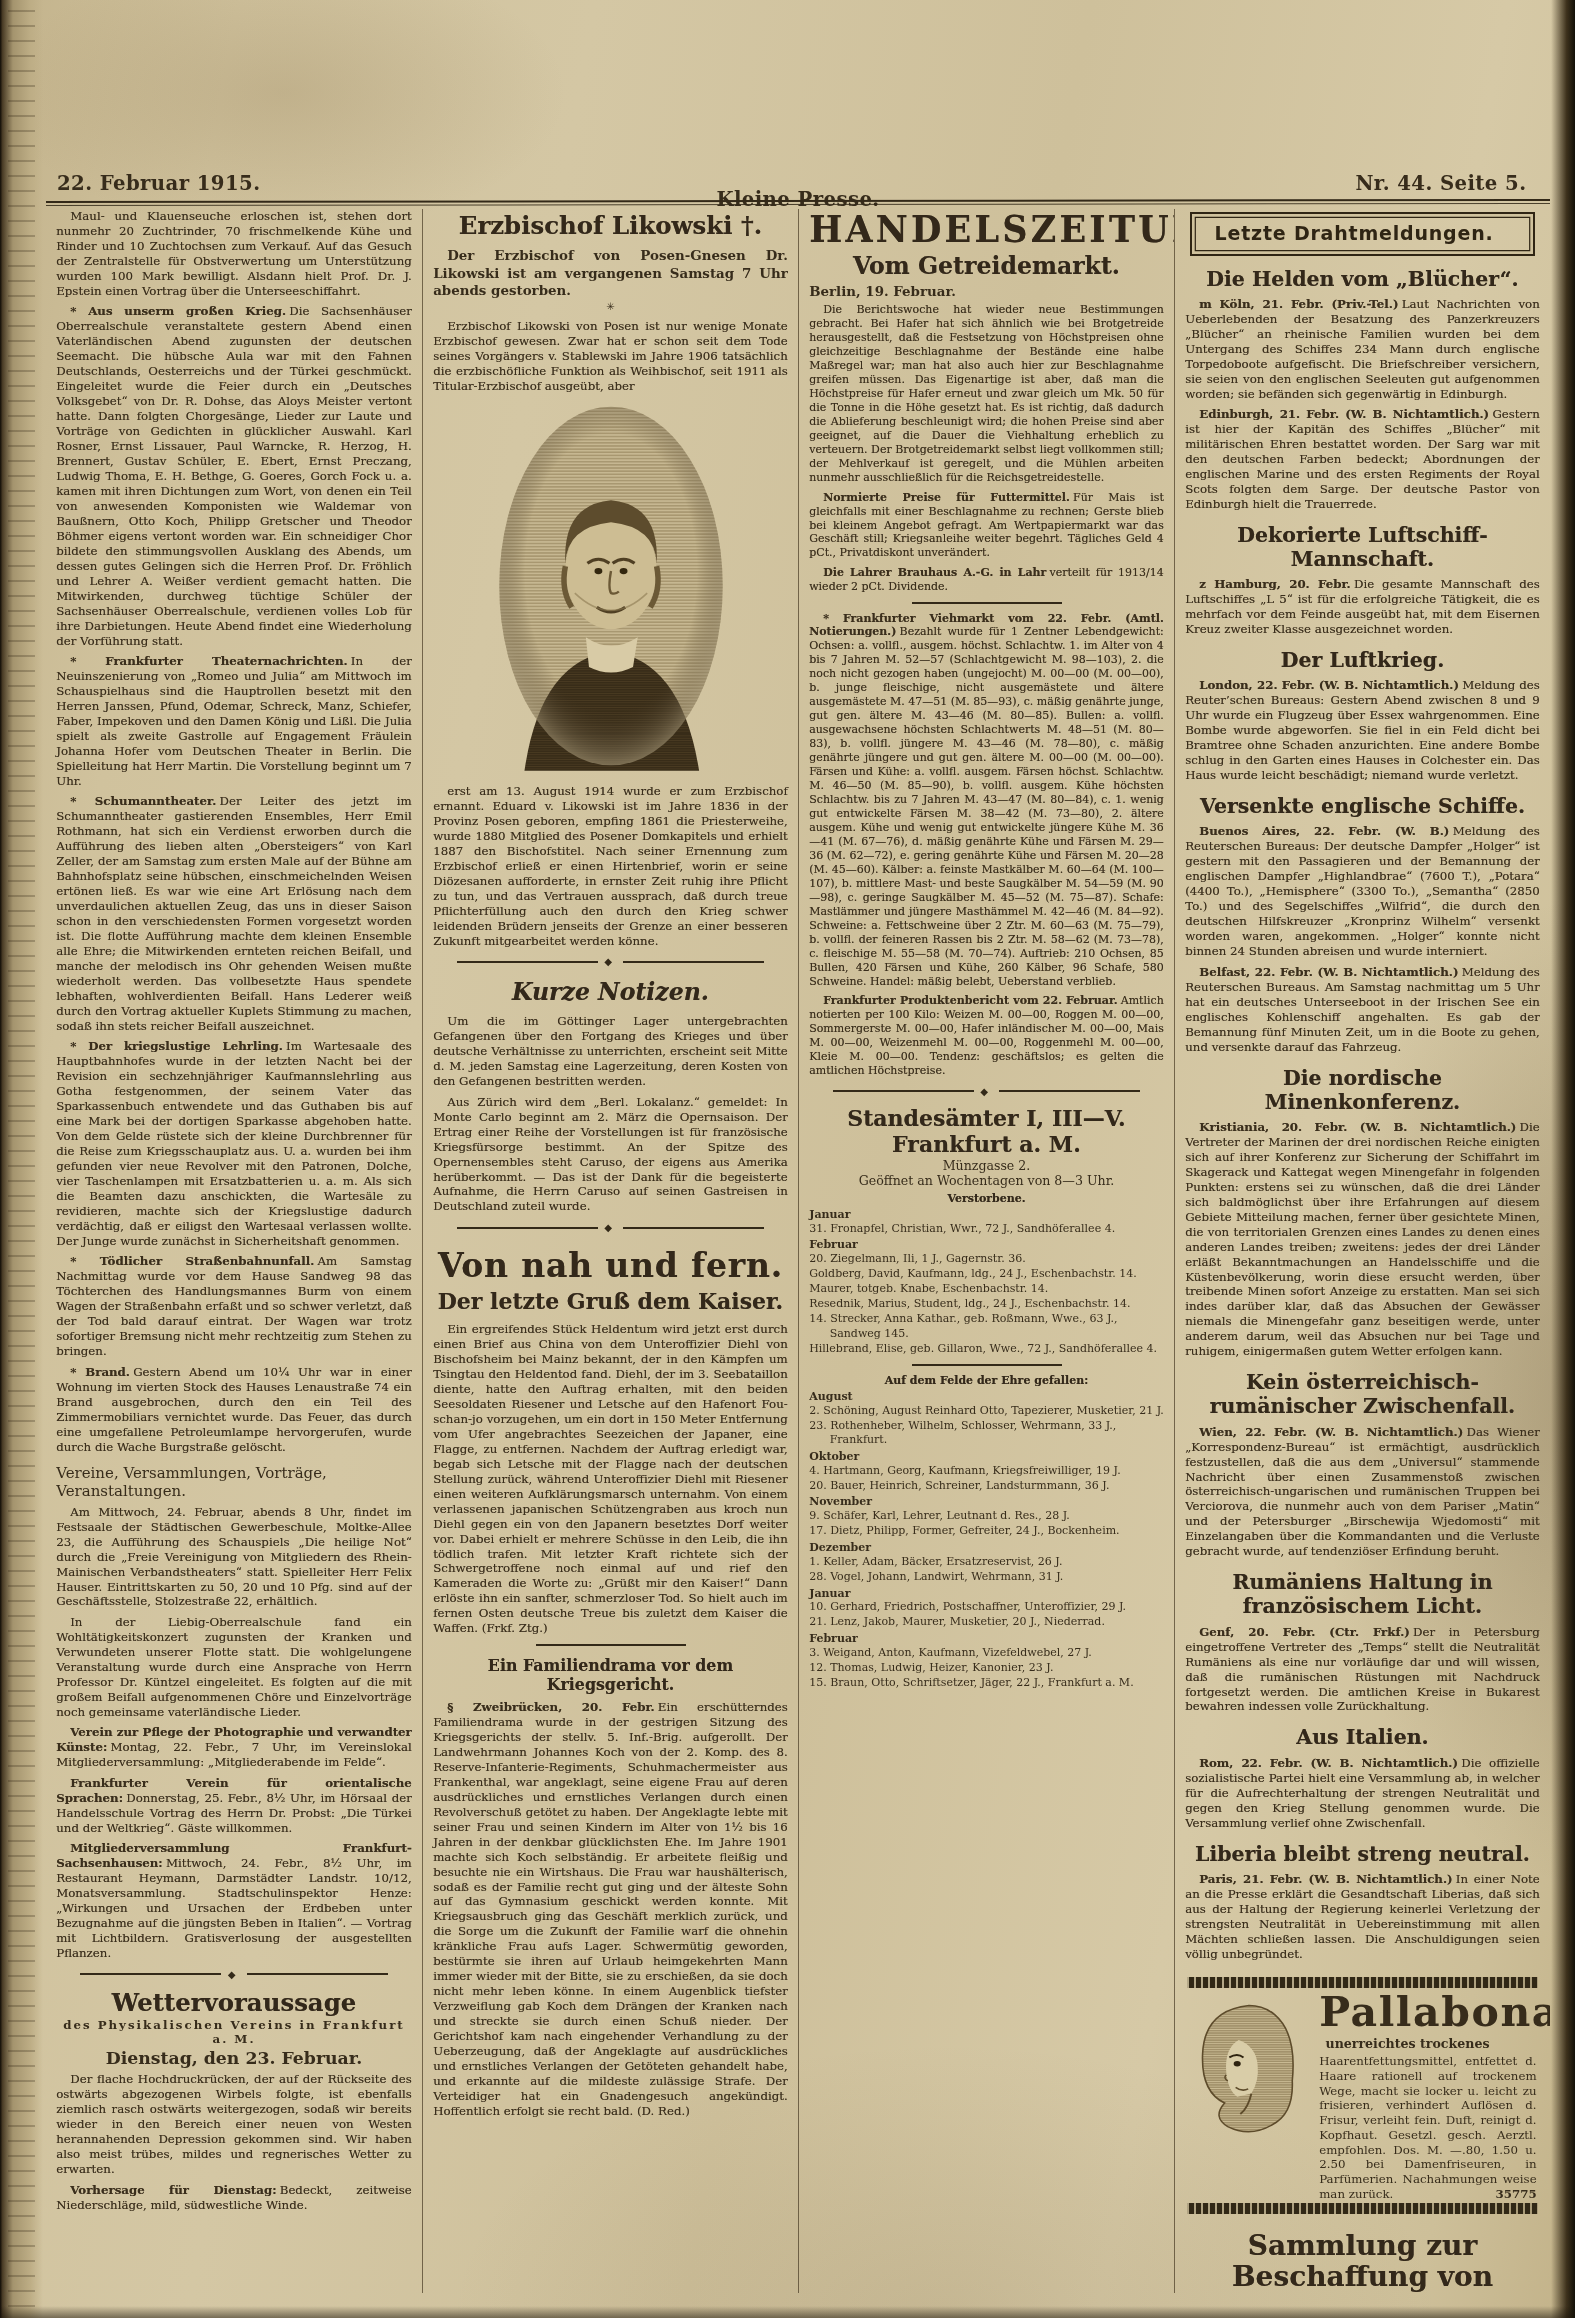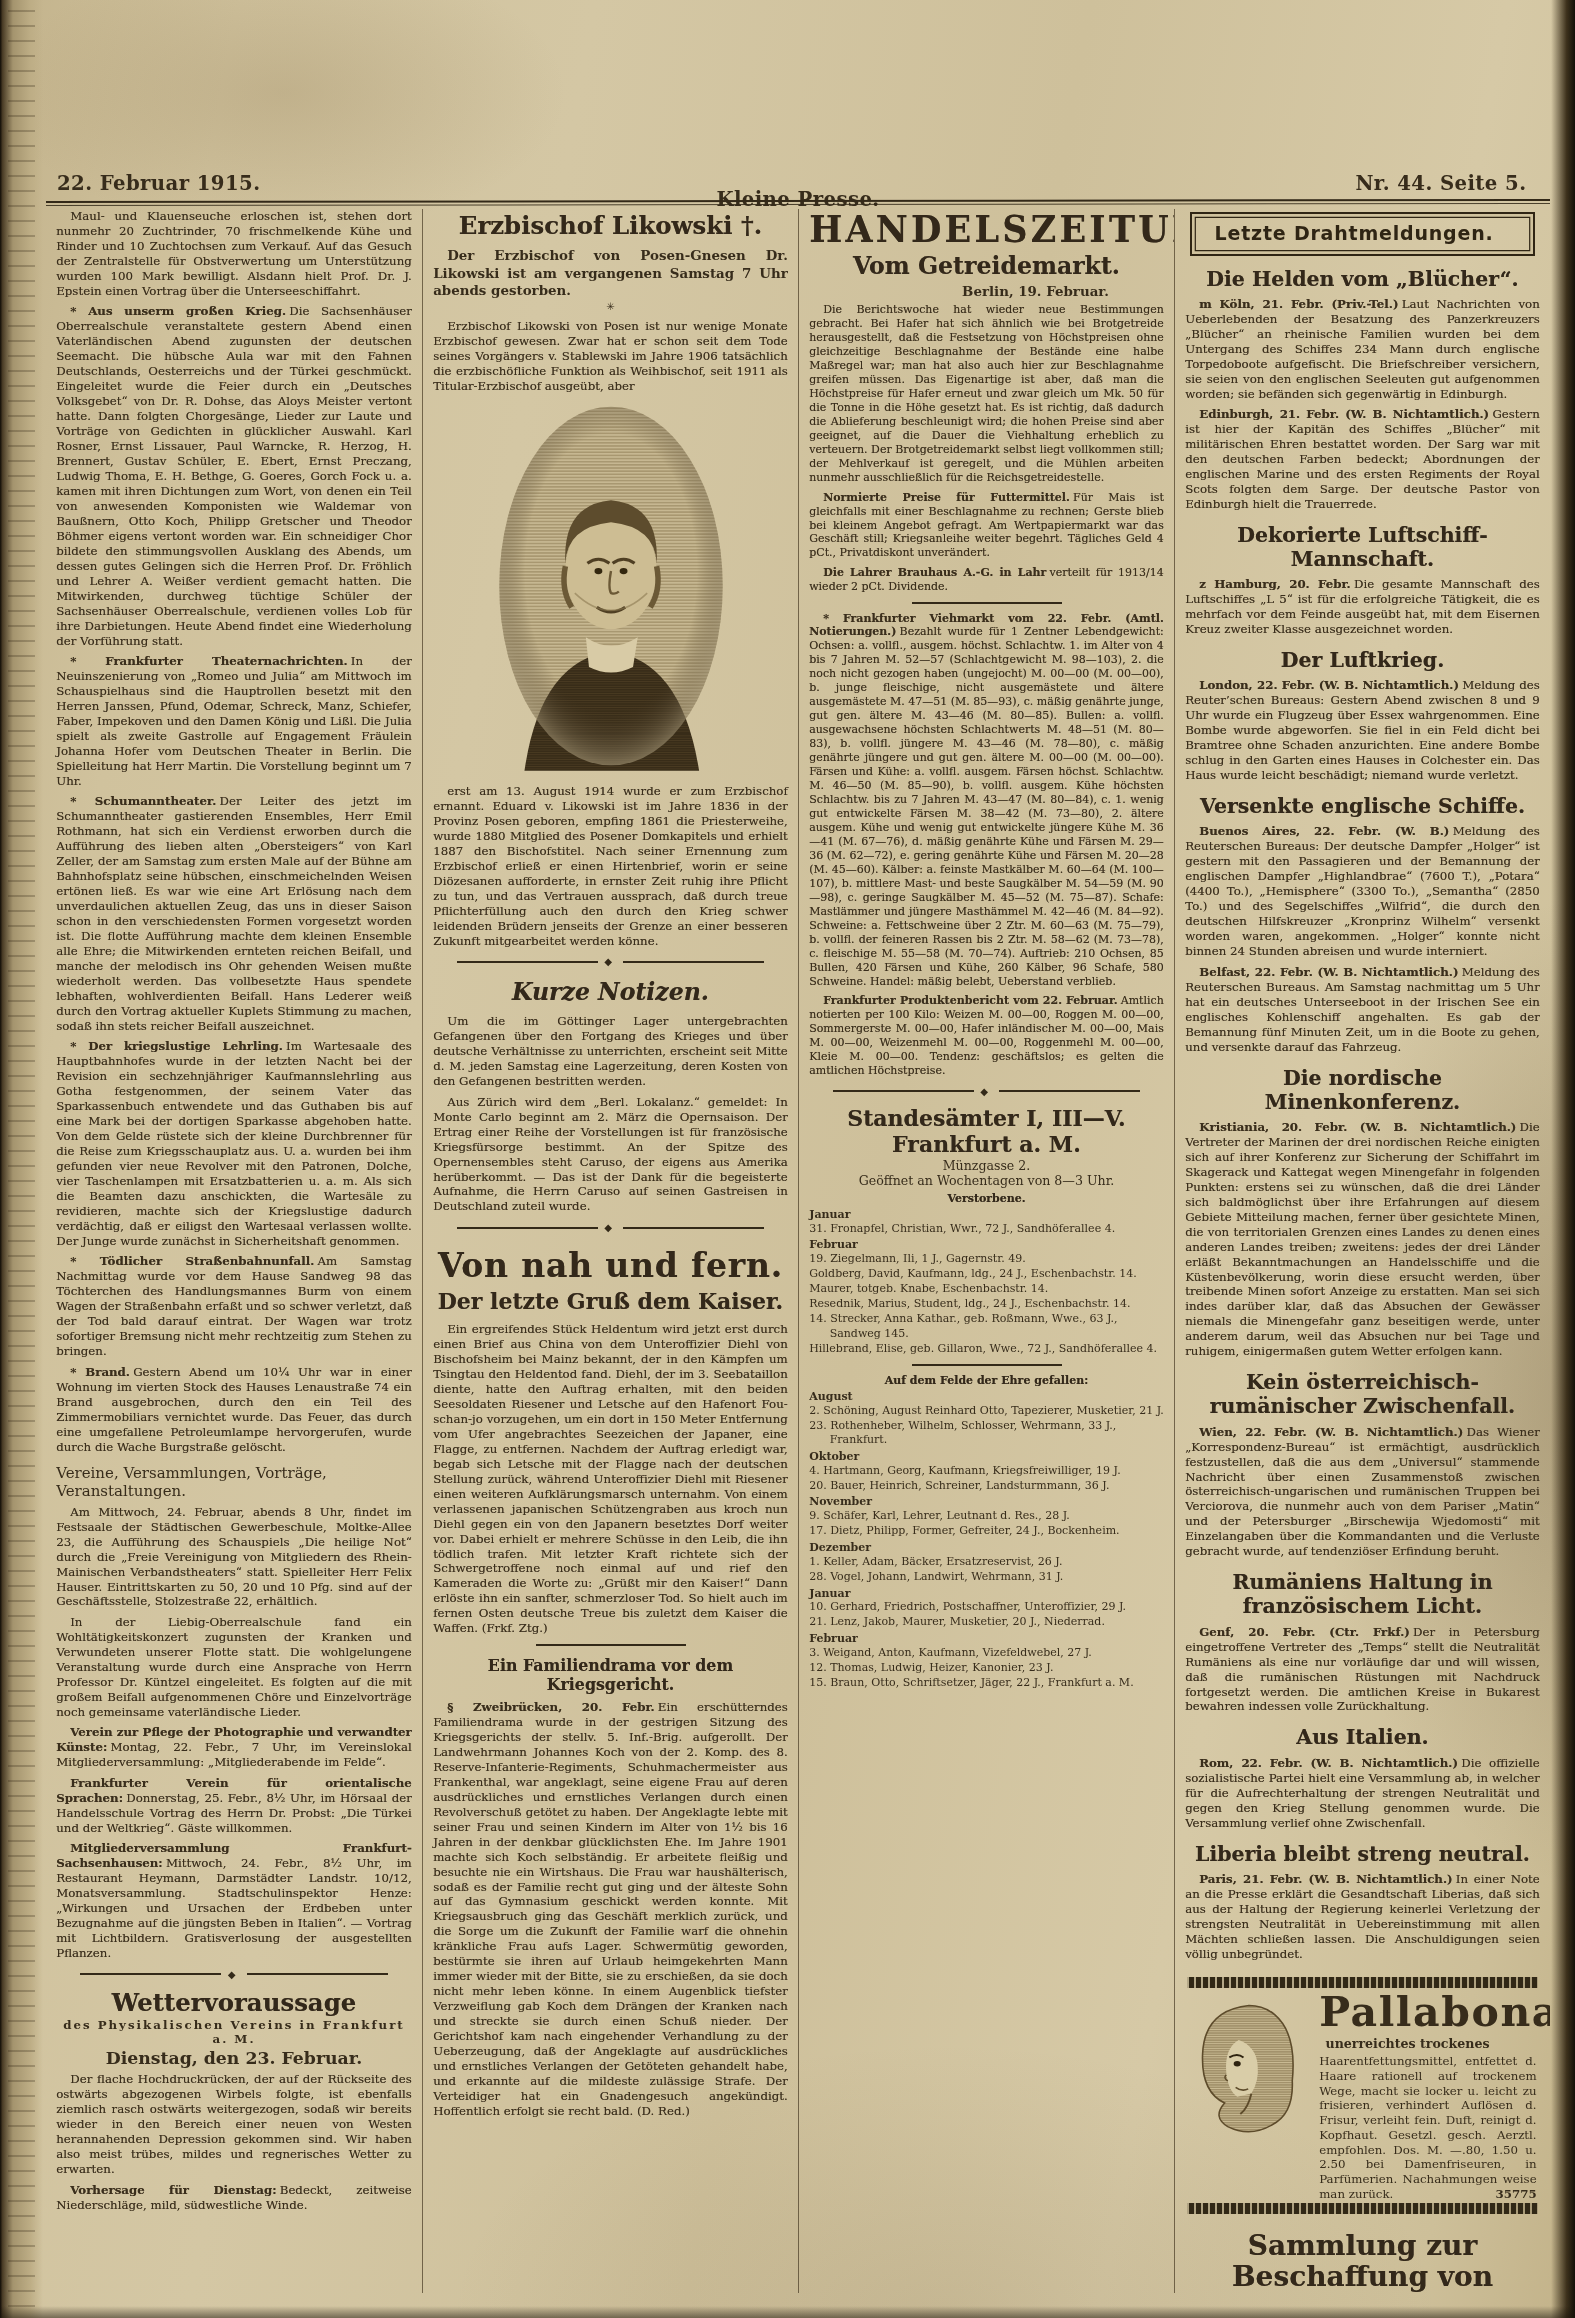--- a/index.html
+++ b/index.html
@@ -41,21 +41,21 @@
   .h-c{font-weight:bold;text-align:center;color:#33281a;text-shadow:0 0 0.5px rgba(51,40,26,.6);}
   .h-main2{font-size:24.4px;margin:1.6px 0 7.9px;}
   .lede{font-size:13.4px;line-height:1.3;text-align:justify;font-weight:bold;margin:0 0 1.6px;text-indent:14px;}
   .star{text-align:center;font-size:10.2px;margin:1.6px 0 6.3px;}
   .h-kurze{font-size:23.6px;margin:11px 0 7.9px;font-style:italic;}
   .h-vnf{font-size:33px;margin:12.6px 0 3.2px;letter-spacing:0.8px;}
   .h-vnf2{font-size:22px;margin:0 0 7.9px;}
   .h-fam{font-size:15.8px;margin:9.5px 0 6.3px;}
   .h-hz{font-size:35px;letter-spacing:3.2px;margin:0 0 1.6px;transform:scaleY(1.04);}
   .h-getr{font-size:23.6px;margin:0 0 3.2px;}
-  .dateline{font-weight:bold;font-size:13.4px;text-align:right;padding-right:55px;margin:0 0 4.7px;}
+  .dateline{font-weight:bold;font-size:13.4px;padding-right:55px;margin:0 0 4.7px;}
   .h-r{font-size:20.5px;margin:11px 0 6.3px;}
   .h-vereine{font-size:15px;margin:9.5px 0 4.7px;}
   .h-wetter{font-size:24.4px;margin:7.9px 0 1.6px;}
   .wetter-sub{font-size:11.8px;letter-spacing:2px;text-align:center;font-weight:bold;margin:0 0 1.6px;}
   .wetter-date{font-size:17.3px;text-align:center;font-weight:bold;margin:0 0 4.7px;}
   .h-stand{font-size:22px;margin:4.7px 0 1.6px;}
   .addr{text-align:center;font-size:12.6px;margin:0;}
   .h-sm{font-size:11px;margin:3.2px 0 3.2px;}
   .lrow{font-size:11px;line-height:1.3;padding-left:20.5px;text-indent:-20.5px;margin:0 0 0.8px;}
   .mlabel{font-weight:bold;font-size:11px;margin:2.4px 0 0.8px;}
@@ -188,21 +188,21 @@
           <span>◆</span>
         </div>
         <div class="h-c h-stand">Standesämter I, III—V. Frankfurt a. M.</div>
         <div class="addr">Münzgasse 2.</div>
         <div class="addr">Geöffnet an Wochentagen von 8—3 Uhr.</div>
         <div class="h-c h-sm">Verstorbene.</div>
         <div>
           <div class="mlabel">Januar</div>
           <div class="lrow">31. Fronapfel, Christian, Wwr., 72 J., Sandhöferallee 4.</div>
           <div class="mlabel">Februar</div>
-          <div class="lrow">19. Ziegelmann, Ili, 1 J., Gagernstr. 49.</div>
+          <div class="lrow">20. Ziegelmann, Ili, 1 J., Gagernstr. 36.</div>
           <div class="lrow">Goldberg, David, Kaufmann, ldg., 24 J., Eschenbachstr. 14.</div>
           <div class="lrow">Maurer, totgeb. Knabe, Eschenbachstr. 14.</div>
           <div class="lrow">Resednik, Marius, Student, ldg., 24 J., Eschenbachstr. 14.</div>
           <div class="lrow">14. Strecker, Anna Kathar., geb. Roßmann, Wwe., 63 J., Sandweg 145.</div>
           <div class="lrow">Hillebrand, Elise, geb. Gillaron, Wwe., 72 J., Sandhöferallee 4.</div>
         </div>
         <div class="rule-c"></div>
         <div class="h-c h-sm">Auf dem Felde der Ehre gefallen:</div>
         <div>
           <div class="mlabel">August</div>

